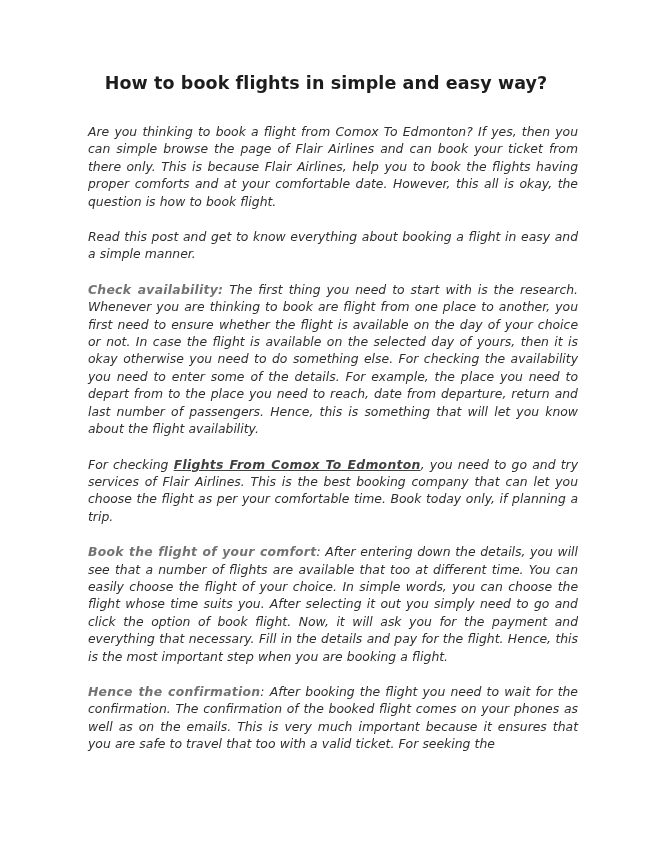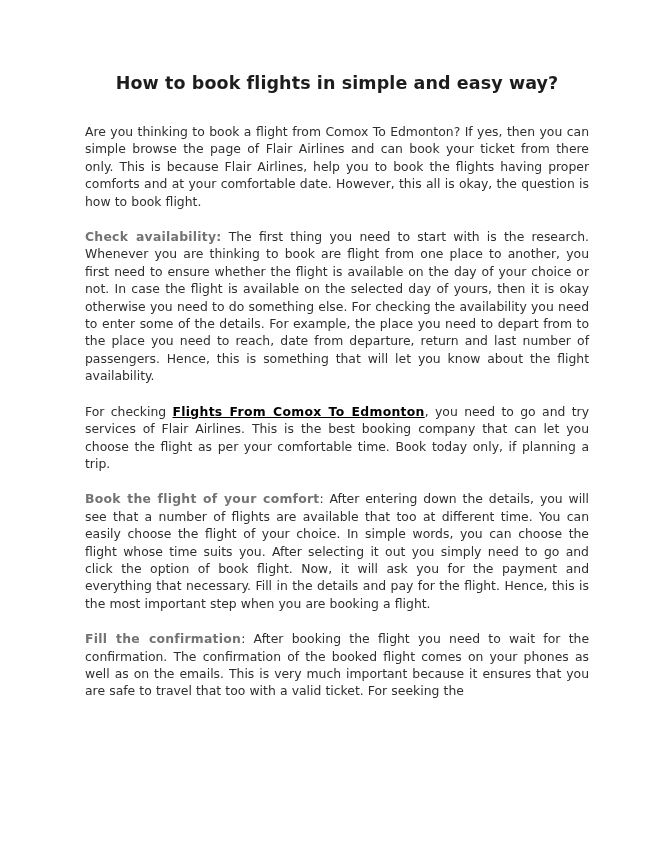--- a/index.html
+++ b/index.html
@@ -17,71 +17,73 @@
   }
   .page {
     position: relative;
     width: 650px;
     height: 841px;
     background: #ffffff;
     box-sizing: border-box;
   }
   .content {
     position: absolute;
-    left: 85px;
+    left: 74px;
     top: 72px;
     width: 504px;
   }
   .doc-title {
     font-size: 17.5px;
     font-weight: bold;
     text-align: center;
     letter-spacing: 0.1px;
     color: #1d1d1d;
     margin: 0 0 29px 0;
     line-height: 22px;
   }
   .para {
     font-size: 12.4px;
     line-height: 17.4px;
     text-align: justify;
     text-justify: inter-word;
-    margin: 0 0 18px 0;
+    margin: 0 0 18px 14px;
     color: #2f2f2f;
     word-spacing: 0.2px;
+    font-style: italic;
   }
   .para:last-child {
     margin-bottom: 0;
   }
   .lead {
     font-weight: bold;
     color: #737373;
     letter-spacing: 0.25px;
   }
   .doc-link {
-    color: #000000;
+    color: #404040;
     font-weight: bold;
     text-decoration: underline;
     letter-spacing: 0.3px;
     cursor: pointer;
   }
 </style>
 </head>
 <body>
 
 <div class="page">
   <div class="content">
 
     <h1 class="doc-title">How to book flights in simple and easy way?</h1>
 
     <p class="para">Are you thinking to book a flight from Comox To Edmonton? If yes, then you can simple browse the page of Flair Airlines and can book your ticket from there only. This is because Flair Airlines, help you to book the flights having proper comforts and at your comfortable date. However, this all is okay, the question is how to book flight.</p>
 
+    <p class="para">Read this post and get to know everything about booking a flight in easy and a simple manner.</p>
 
     <p class="para"><span class="lead">Check availability:</span><span> The first thing you need to start with is the research. Whenever you are thinking to book are flight from one place to another, you first need to ensure whether the flight is available on the day of your choice or not. In case the flight is available on the selected day of yours, then it is okay otherwise you need to do something else. For checking the availability you need to enter some of the details. For example, the place you need to depart from to the place you need to reach, date from departure, return and last number of passengers. Hence, this is something that will let you know about the flight availability.</span></p>
 
     <p class="para"><span>For checking </span><a class="doc-link" href="#">Flights From Comox To Edmonton</a><span>, you need to go and try services of Flair Airlines. This is the best booking company that can let you choose the flight as per your comfortable time. Book today only, if planning a trip.</span></p>
 
     <p class="para"><span class="lead">Book the flight of your comfort</span><span>: After entering down the details, you will see that a number of flights are available that too at different time. You can easily choose the flight of your choice. In simple words, you can choose the flight whose time suits you. After selecting it out you simply need to go and click the option of book flight. Now, it will ask you for the payment and everything that necessary. Fill in the details and pay for the flight. Hence, this is the most important step when you are booking a flight.</span></p>
 
-    <p class="para"><span class="lead">Fill the confirmation</span><span>: After booking the flight you need to wait for the confirmation. The confirmation of the booked flight comes on your phones as well as on the emails. This is very much important because it ensures that you are safe to travel that too with a valid ticket. For seeking the</span></p>
+    <p class="para"><span class="lead">Hence the confirmation</span><span>: After booking the flight you need to wait for the confirmation. The confirmation of the booked flight comes on your phones as well as on the emails. This is very much important because it ensures that you are safe to travel that too with a valid ticket. For seeking the</span></p>
 
   </div>
 </div>
 
 </body></html>

